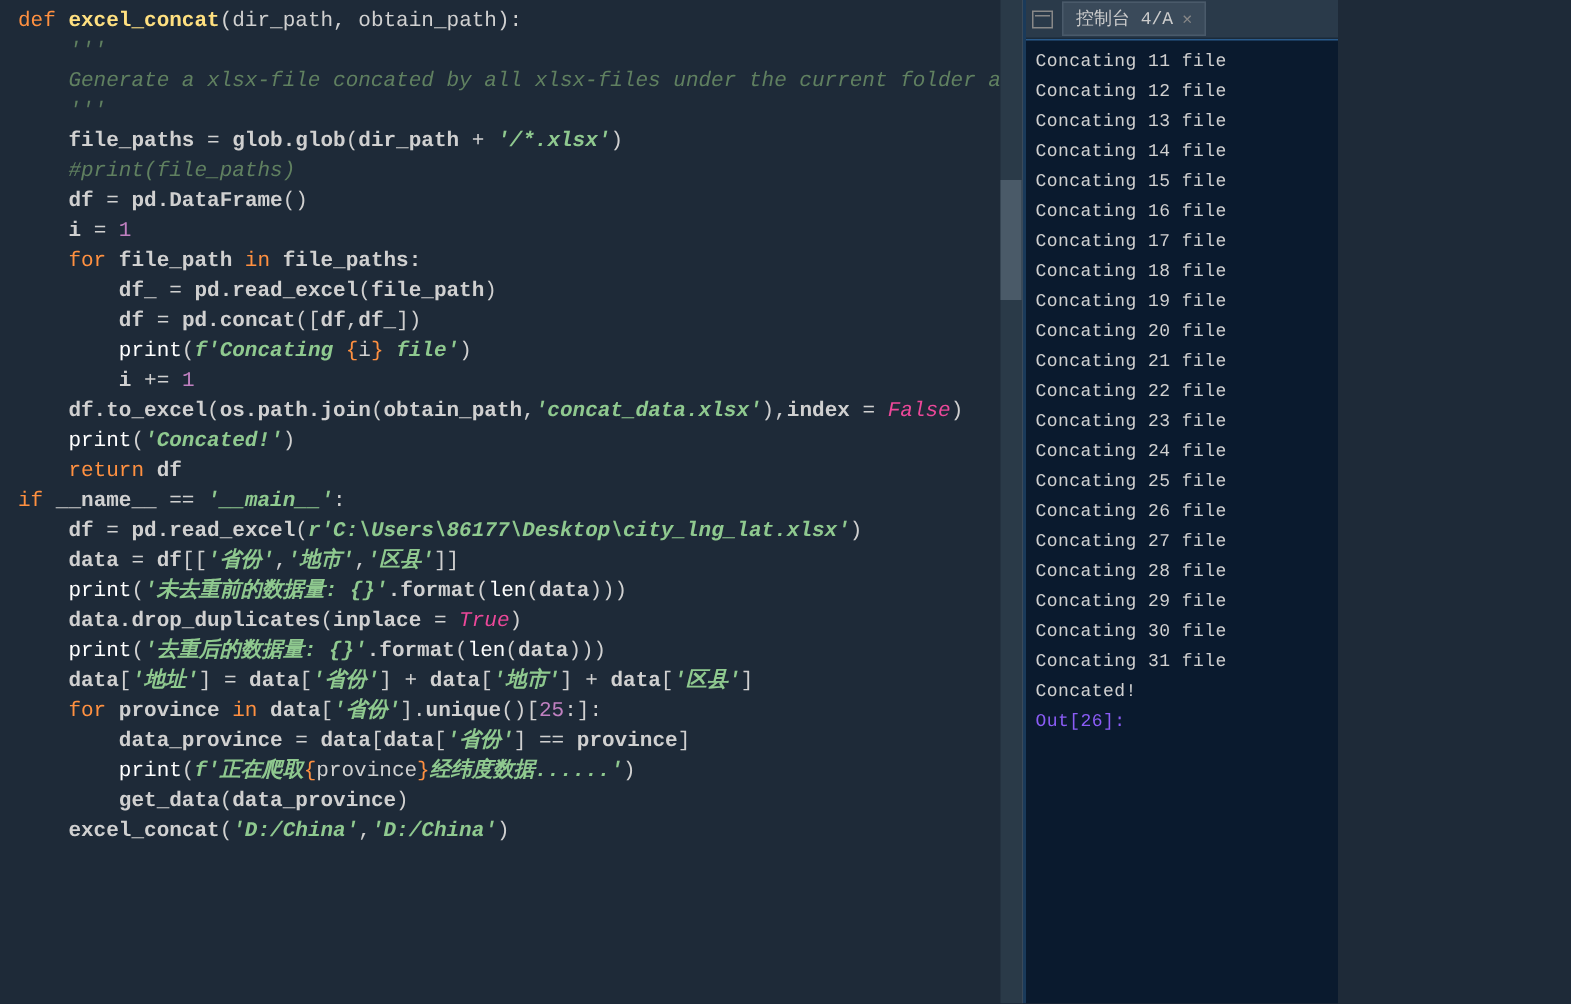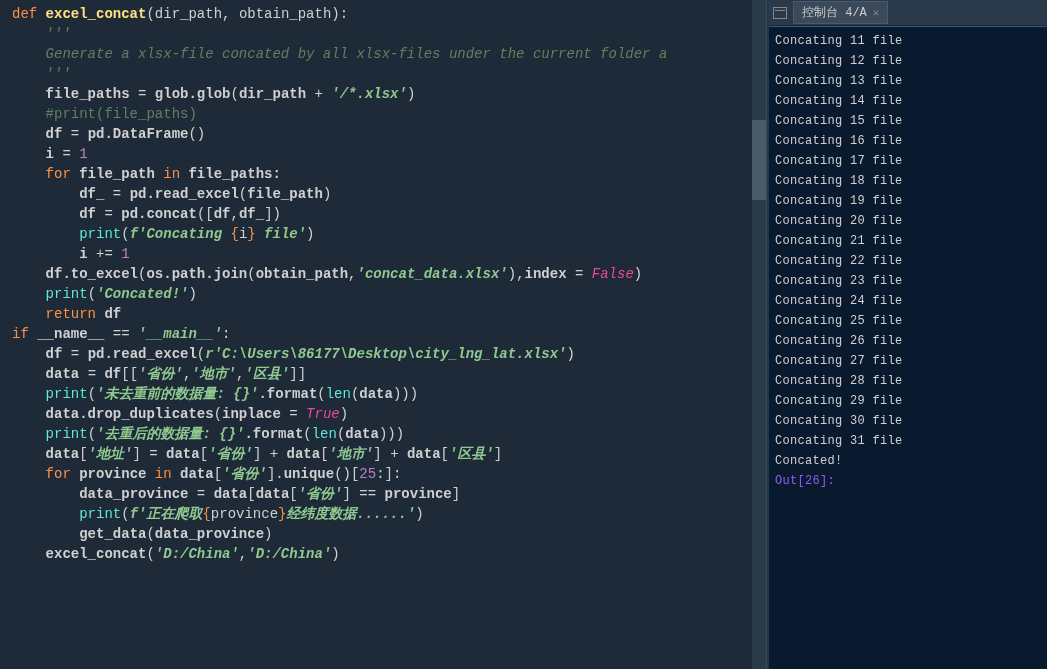--- a/index.html
+++ b/index.html
@@ -1,17 +1,17 @@
 <!DOCTYPE html>
 <html><head>
 <meta charset="utf-8">
 <style>
 * { margin:0; padding:0; box-sizing:border-box; }
 body { background:#1e2a38; font-family: Consolas, 'Courier New', monospace; font-size:14px; color:#ccc; overflow:hidden; }
-.container { display:flex; width:1047px; height:669px; }
+.container { display:flex; width:892px; height:669px; }
 .editor-pane { flex:1; background:#1e2a38; position:relative; border-right:1px solid #3a4a5a; display:flex; }
 .code-area { flex:1; padding:4px 0 4px 12px; white-space:pre; line-height:20px; overflow:hidden; }
 .editor-scrollbar { width:14px; background:#2a3a48; position:relative; }
 .editor-thumb { background:#4a5a68; width:100%; height:80px; position:absolute; top:120px; }
 .console-pane { width:280px; background:#0a1a2e; display:flex; flex-direction:column; border-left:2px solid #1a3a5a; }
 .console-tab-bar { height:26px; background:#2a3a4a; display:flex; align-items:center; padding:0 4px; border-bottom:1px solid #1a2a3a; }
 .tab-icon { width:14px; height:12px; border:1px solid #888; margin-right:6px; position:relative; }
 .tab-icon::before { content:''; position:absolute; top:2px; left:1px; right:1px; height:1px; background:#888; }
 .tab-label { background:#3a4a5a; padding:2px 8px; font-size:12px; color:#ccc; border:1px solid #4a5a6a; display:flex; align-items:center; gap:6px;font-family:Liberation Mono, monospace; }
 .tab-close { color:#888; font-size:11px; }
@@ -19,23 +19,23 @@
 .console-line { color:#d0d0d0; }
 .out-prompt { color:#8b5cf6; }
 
 
 .kw { color:#ff9040; }         
 .fn { color:#ffe080; font-weight:bold; } 
 .param { color:#d0d0d0; }
 .op { color:#d0d0d0; }
 .str { color:#8fc98f; font-style:italic;font-weight:bold; }    
 .docstr { color:#608060; font-style:italic; } 
-.comment { color:#608060; }
+.comment { color:#608060; font-style:italic; }
 .num { color:#c080c0; }
-.builtin { color:#5eead4; }       
+.builtin { color:#ffffff; }       
 .bool { color:#ec4899; font-style:italic; }   
 .var { color:#d0d0d0;font-weight:bold; }
 .fstring-brace { color:#ff9040; }
 .fstring-var { color:#d0d0d0; font-style:normal; }
 .punct { color:#d0d0d0; }
 </style>
 </head>
 <body>
 
 <div class="container">

